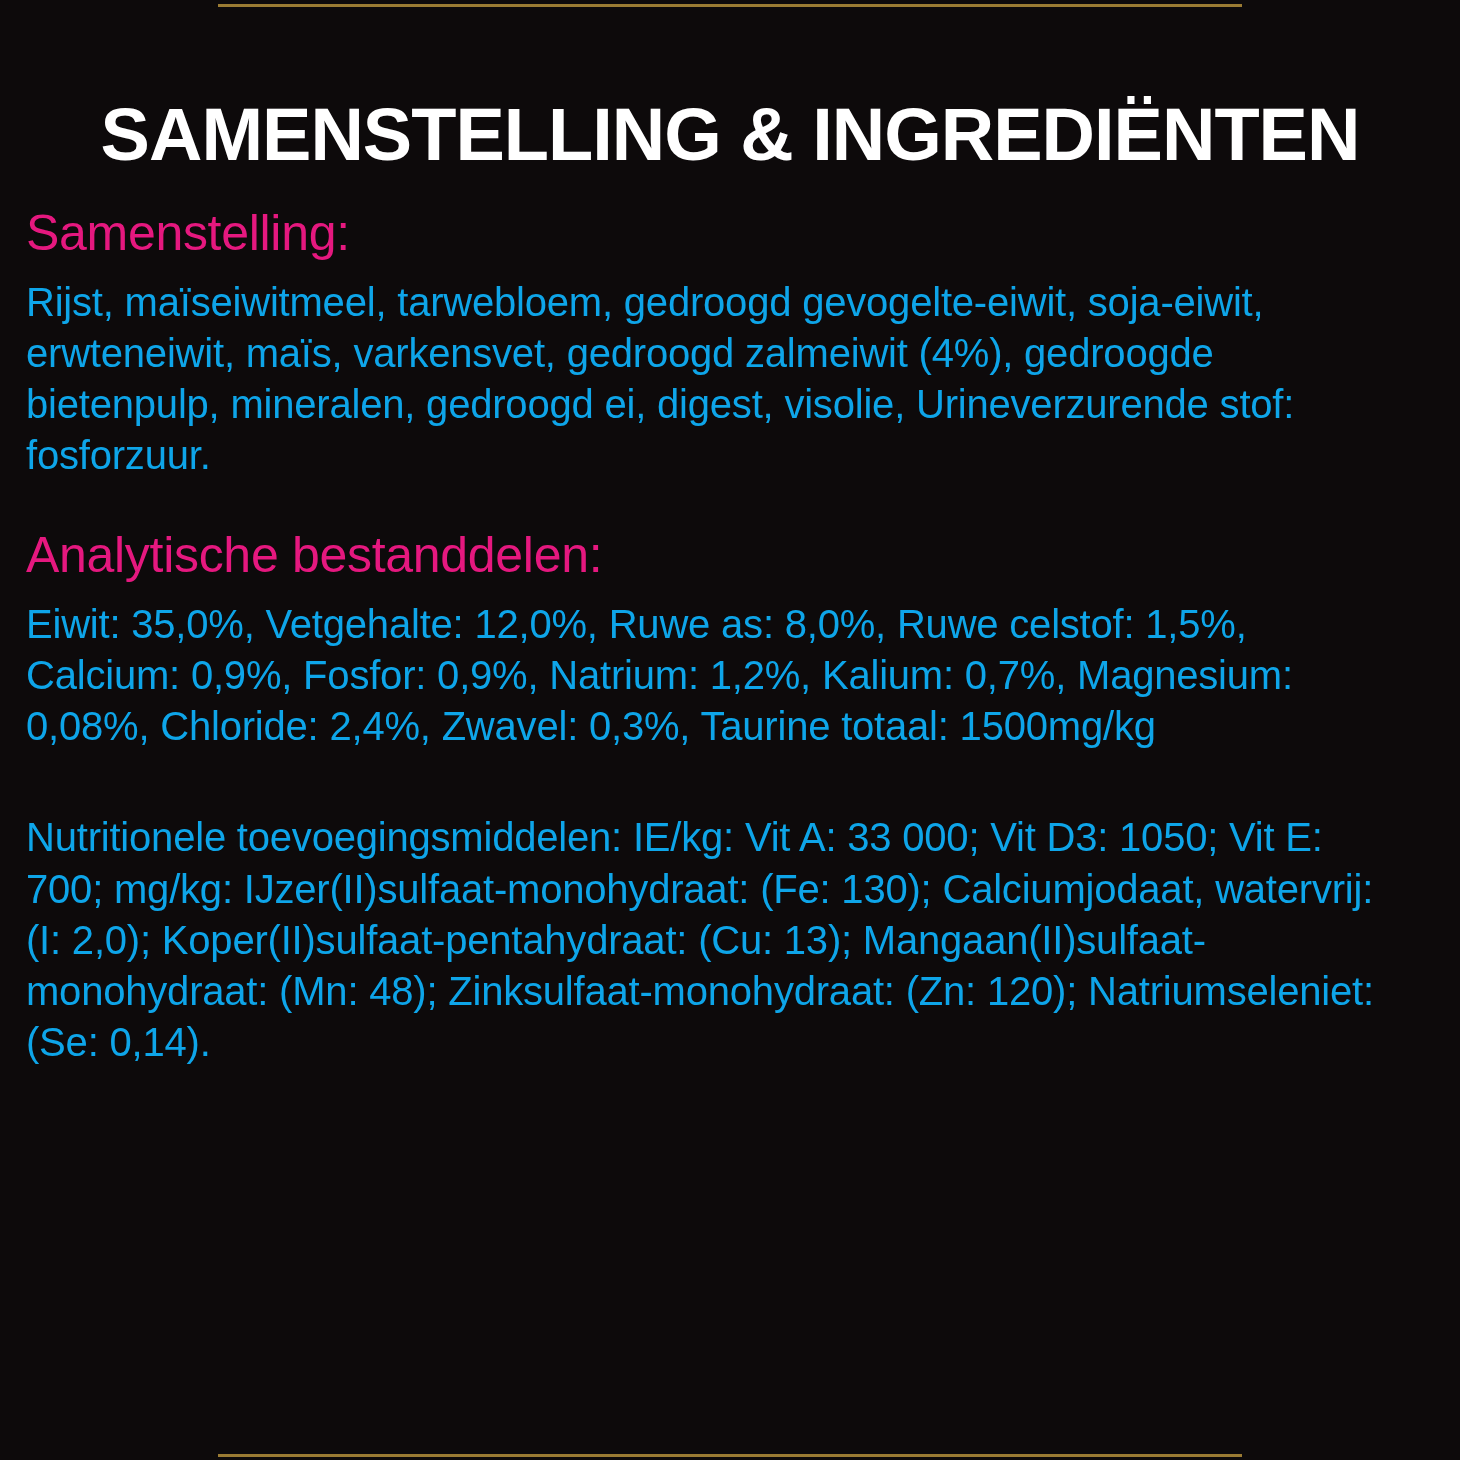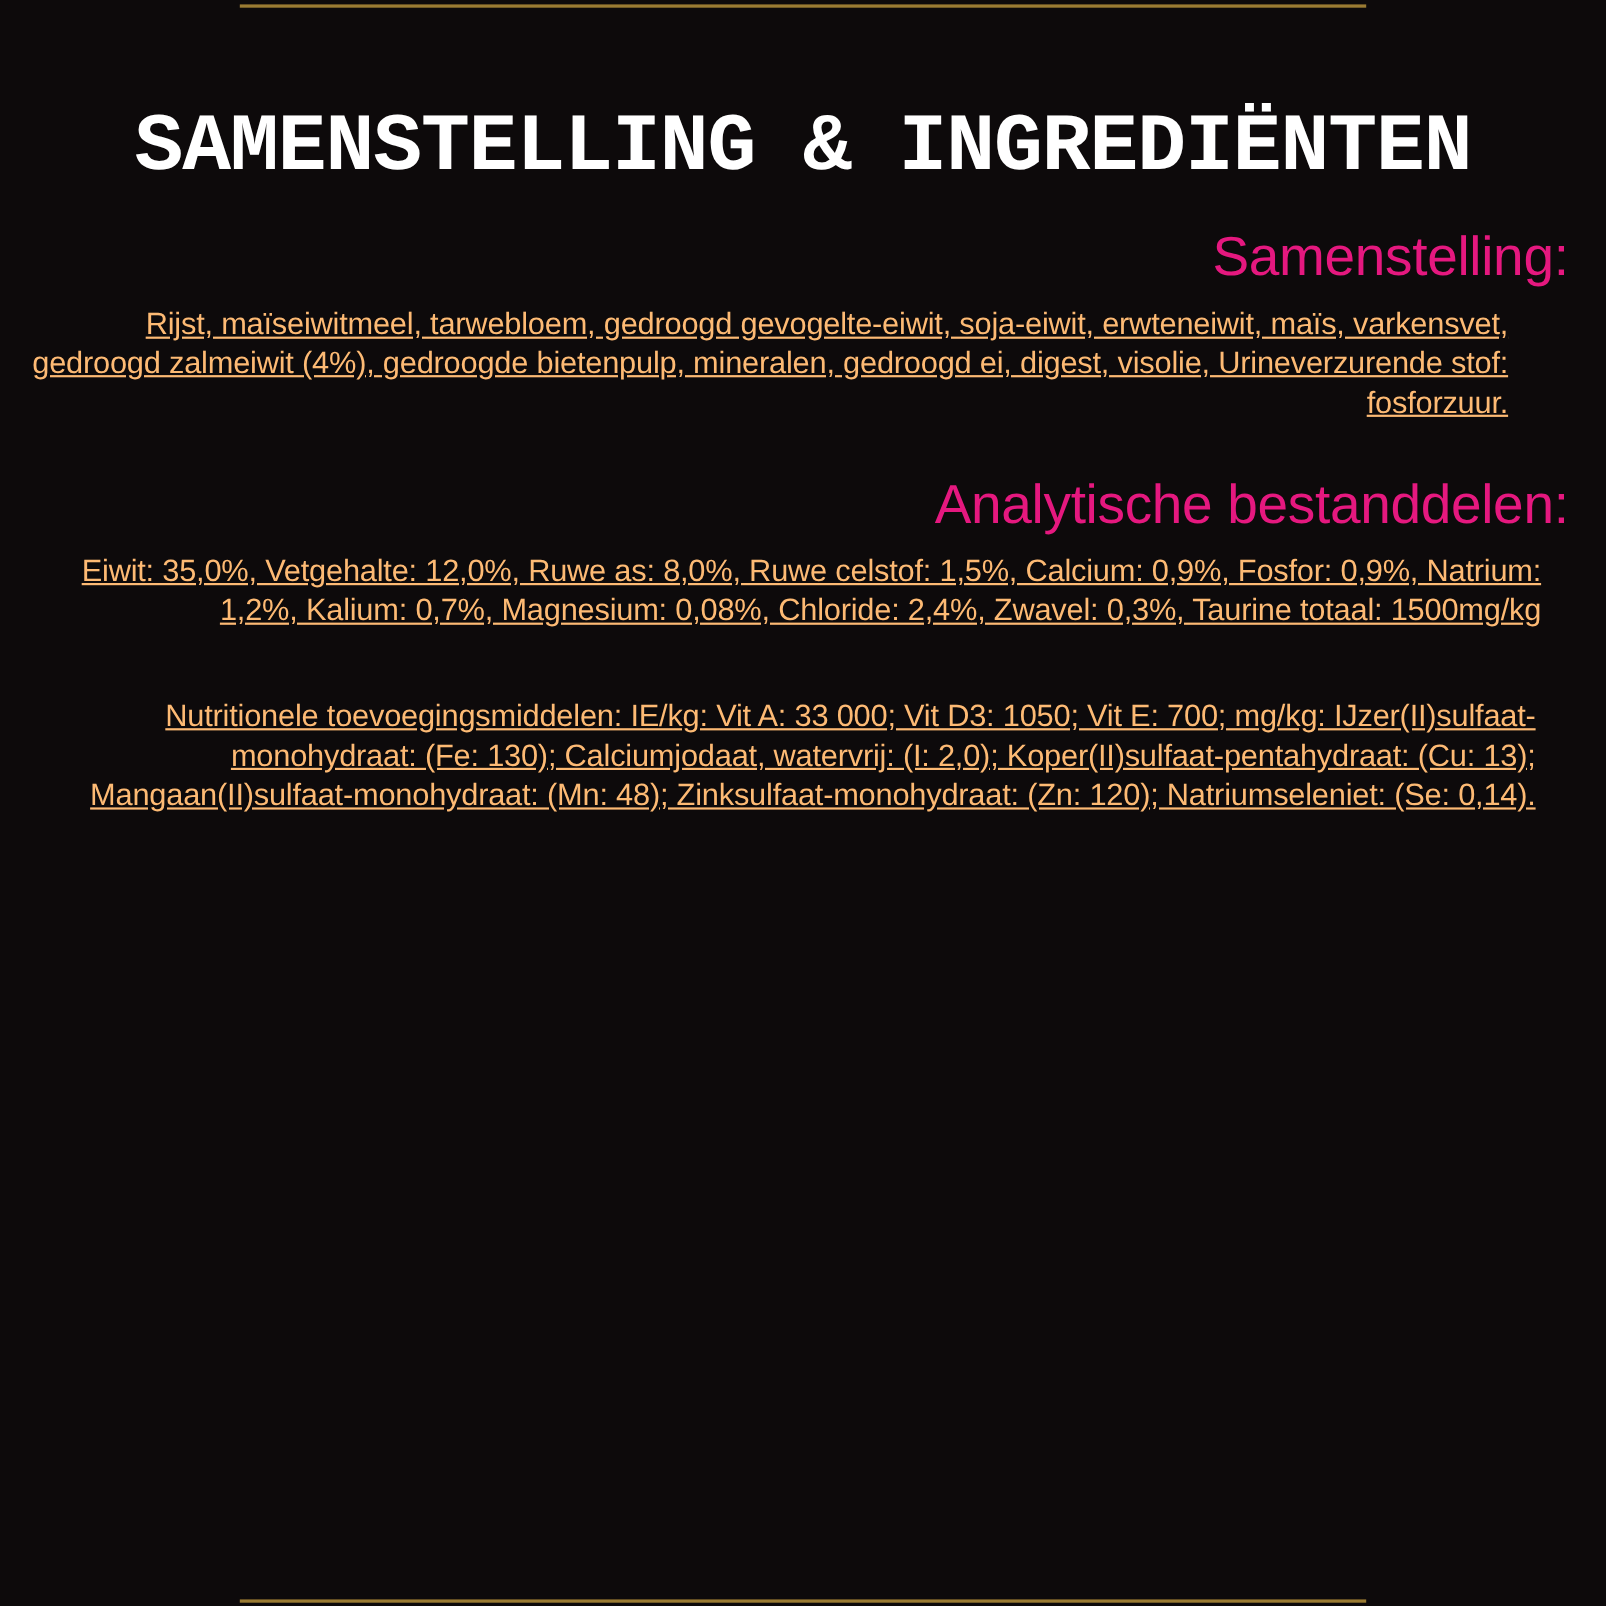--- a/index.html
+++ b/index.html
@@ -43,48 +43,45 @@
     top: 48px;
     left: 0;
     width: 1460px;
     text-align: center;
     color: #ffffff;
     font-size: 74px;
     font-weight: bold;
     letter-spacing: -1px;
     white-space: nowrap;
     line-height: 1.0;
-    font-family: Liberation Mono, monospace;
   }
   .content {
     position: absolute;
     top: 205px;
     left: 26px;
     width: 1400px;
   }
   .section {
     margin-bottom: 46px;
-    text-align: right;
   }
   .section-heading {
     color: #e5187f;
     font-size: 50px;
     font-weight: normal;
     line-height: 1.15;
     margin: 0 0 14px 0;
     letter-spacing: -0.3px;
   }
   .section-body {
-    color: #fdba74;
-    font-size: 28px;
+    color: #0ea5e9;
+    font-size: 40px;
     font-weight: normal;
     line-height: 1.28;
     margin: 0;
     letter-spacing: -0.2px;
-    text-decoration: underline;
   }
   .sec-composition .section-body { max-width: 1345px; }
   .sec-analytical { margin-top: 36px; }
   .sec-analytical .section-body { max-width: 1375px; }
   .sec-additives { margin-top: 60px; }
   .sec-additives .section-body { max-width: 1370px; margin-top: 12px; }
 </style>
 </head>
 <body>
 

